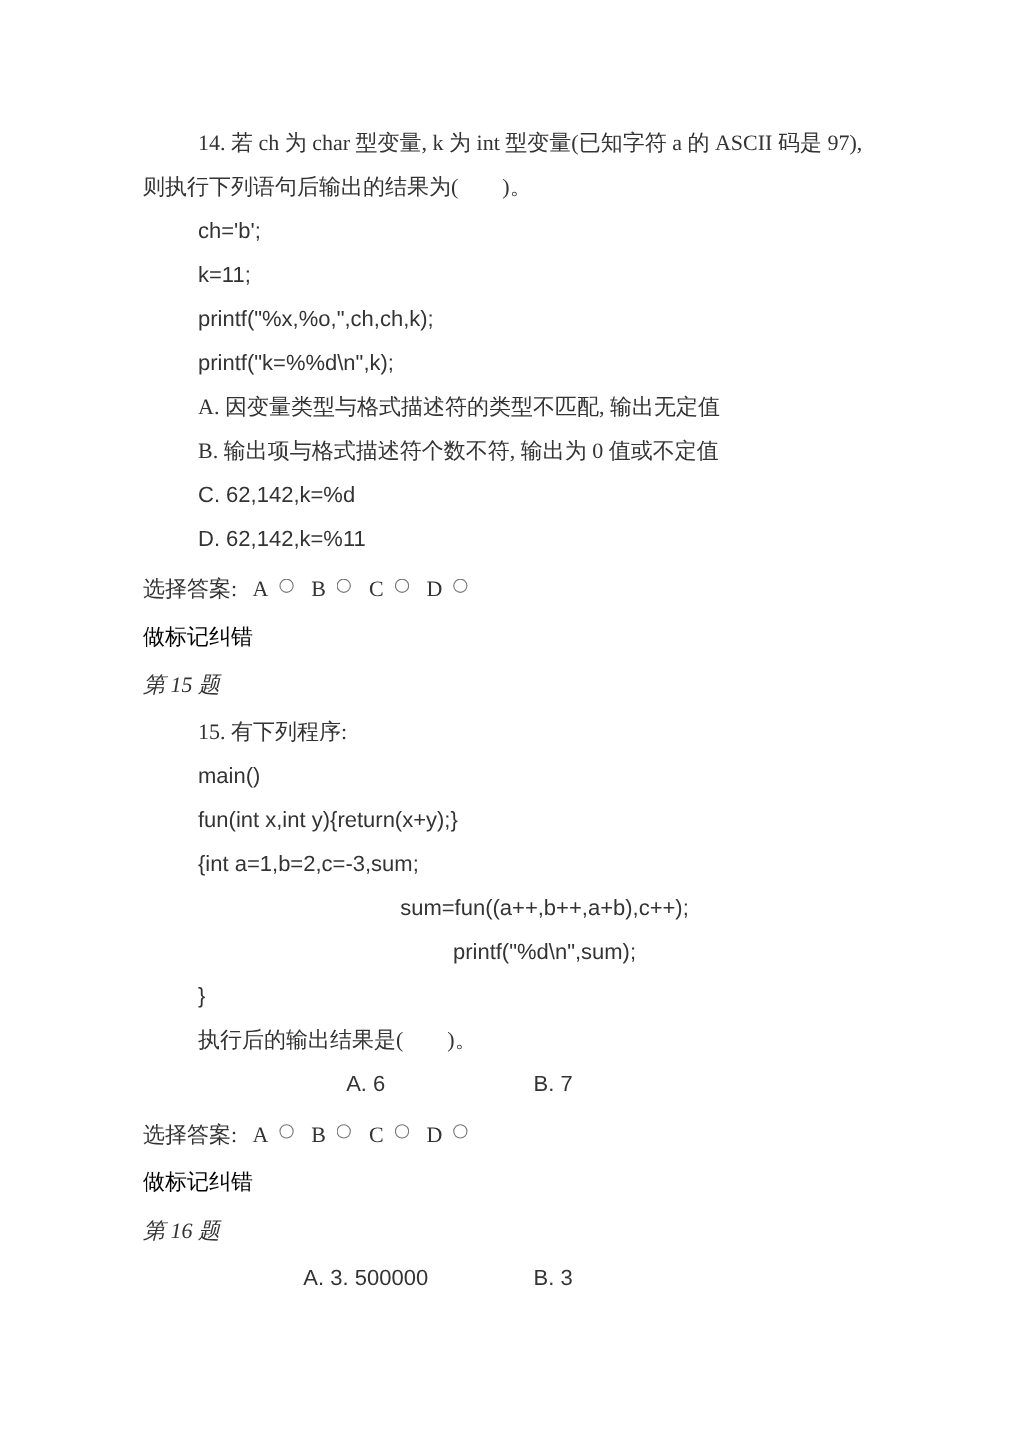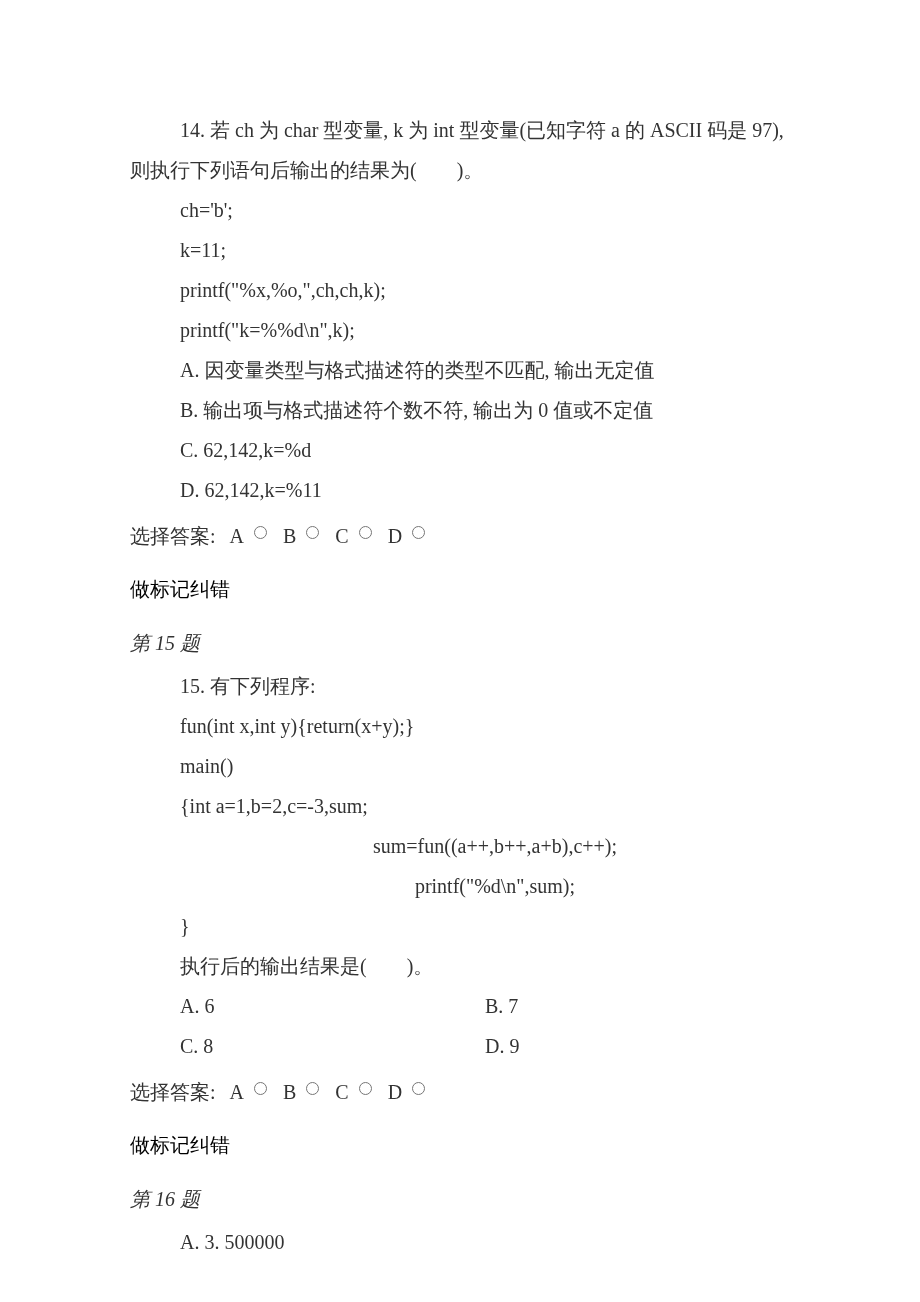--- a/index.html
+++ b/index.html
@@ -34,20 +34,21 @@
     }
     .opt-line {
       padding-left: 2.5em;
     }
     .opt-row {
       display: flex;
       padding-left: 2.5em;
     }
     .opt-item {
       flex: 0 0 50%;
+      text-align: center;
     }
     .opt-item2 {
       flex: 0 0 50%;
     }
     .answer-row {
       display: flex;
       align-items: center;
       gap: 8px;
       margin: 6px 0 6px 0;
       line-height: 1.8;
@@ -62,34 +63,34 @@
     }
     .radio-letter {
       font-family: "Times New Roman", serif;
     }
     input[type="radio"] {
       margin: 0 8px 0 4px;
       vertical-align: super;
       transform: translateY(-4px);
     }
     .mark-row {
-      margin: 16px 0;
+      margin: 6px 0;
       line-height: 1.9;
     }
     .mark-link, .correct-link {
       color: #000;
       text-decoration: none;
     }
     .section-title {
       margin: 4px 0;
       line-height: 1.9;
       font-style: italic;
     }
     .roman {
-      font-family: Liberation Serif, serif;
+      font-family: Liberation Sans, sans-serif;
     }
   </style>
 </head>
 <body>
 
 <div class="content">
 
   <div class="question-body">
     <div class="q-intro">14. 若 ch 为 char 型变量, k 为 int 型变量(已知字符 a 的 ASCII 码是 97), 则执行下列语句后输出的结果为(　　)。</div>
     <div class="q-line roman">ch='b';</div>
@@ -123,34 +124,30 @@
   </div>
 
   <div class="mark-row">
     <a href="#" class="mark-link">做标记</a><a href="#" class="correct-link">纠错</a>
   </div>
 
   <div class="section-title">第 15 题</div>
 
   <div class="question-body">
     <div class="q-line">15. 有下列程序:</div>
+    <div class="q-line roman">main()</div>
     <div class="q-line roman">fun(int x,int y){return(x+y);}</div>
-    <div class="q-line roman">main()</div>
     <div class="q-line roman">{int a=1,b=2,c=-3,sum;</div>
     <div class="q-line-b roman">sum=fun((a++,b++,a+b),c++);</div>
     <div class="q-line-b roman">printf("%d\n",sum);</div>
     <div class="q-line roman">}</div>
     <div class="q-line">执行后的输出结果是(　　)。</div>
     <div class="opt-row">
       <div class="opt-item roman">A. 6</div>
       <div class="opt-item2 roman">B. 7</div>
-    </div>
-    <div class="opt-row">
-      <div class="opt-item roman">C. 8</div>
-      <div class="opt-item2 roman">D. 9</div>
     </div>
   </div>
 
   <div class="answer-row">
     <span class="answer-label">选择答案:</span>
     <span class="radio-group">
       <span class="radio-letter">A</span>
       <input type="radio" name="q15" style="">
     </span>
     <span class="radio-group">
@@ -169,16 +166,17 @@
 
   <div class="mark-row">
     <a href="#" class="mark-link">做标记</a><a href="#" class="correct-link">纠错</a>
   </div>
 
   <div class="section-title">第 16 题</div>
 
   <div class="question-body">
     <div class="opt-row">
       <div class="opt-item roman">A. 3. 500000</div>
+      <div class="opt-item2 roman">B. 3</div>
     </div>
   </div>
 
 </div>
 
 </body></html>

